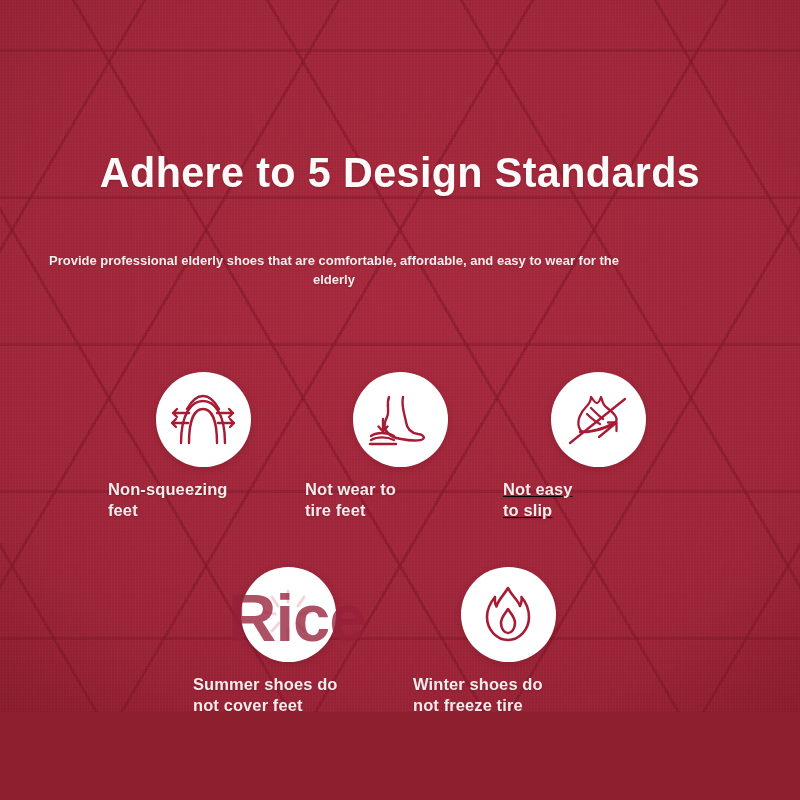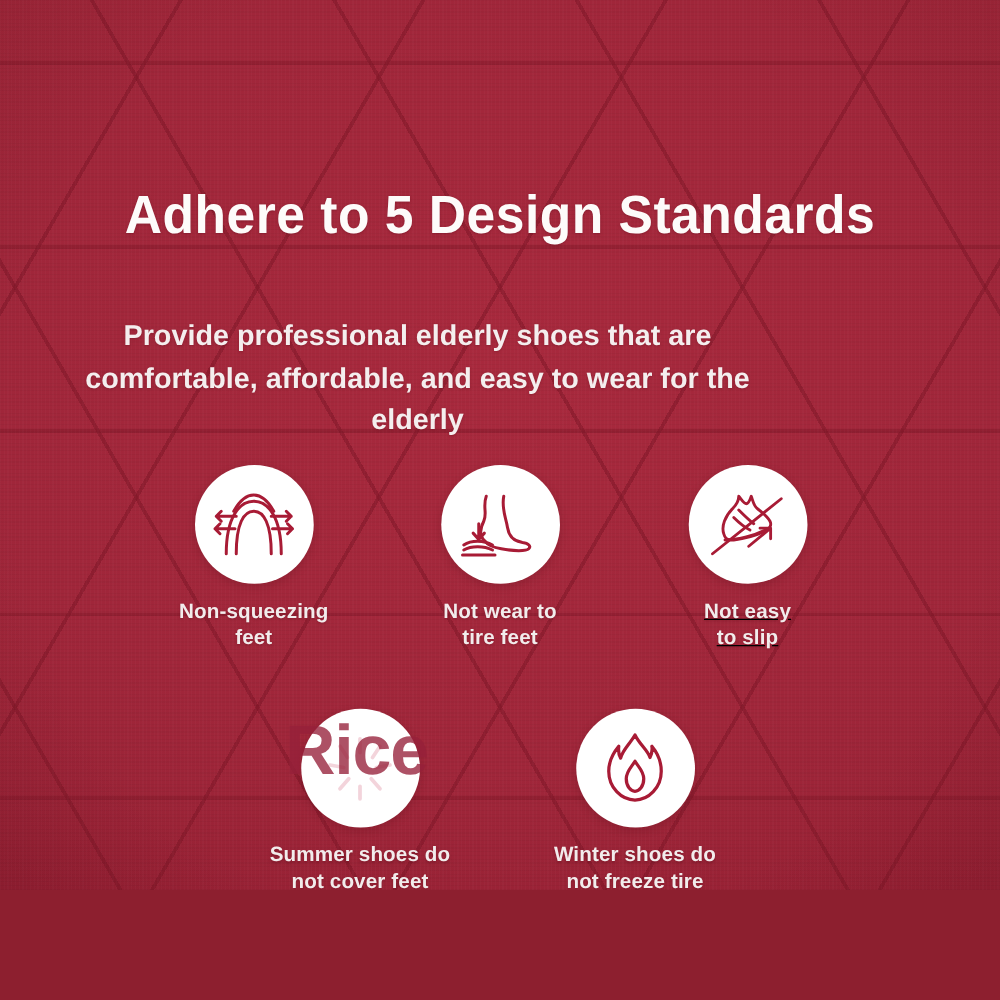--- a/index.html
+++ b/index.html
@@ -77,32 +77,31 @@
     text-shadow: 0 1px 2px rgba(90,12,25,0.35);
     white-space: nowrap;
   }
 
   .subtitle {
     position: absolute;
     top: 252px;
     left: 34px;
     width: 600px;
     color: #f4eeee;
-    font-size: 23px;
+    font-size: 13px;
     font-weight: bold;
     line-height: 1.46;
     text-align: center;
     text-shadow: 0 1px 2px rgba(90,12,25,0.30);
   }
 
   
   .item {
     position: absolute;
     width: 190px;
-    text-align: center;
   }
   .circle {
     width: 95px;
     height: 95px;
     margin: 0 auto;
     border-radius: 50%;
     background: #ffffff;
     display: flex;
     align-items: center;
     justify-content: center;
@@ -128,22 +127,22 @@
   #item-5 { left: 413px; top: 567px; }
 
   
   .faded-icon { opacity: .30; }
 
   
   .watermark {
     position: absolute;
     z-index: 9;
     left: 228px;
-    top: 572px;
-    font-size: 56px;
+    top: 584px;
+    font-size: 67px;
     font-weight: bold;
     color: rgba(150,32,58,0.78);
     letter-spacing: -1px;
     pointer-events: none;
     user-select: none;
     line-height: 1;
   }
 </style>
 </head>
 <body>

